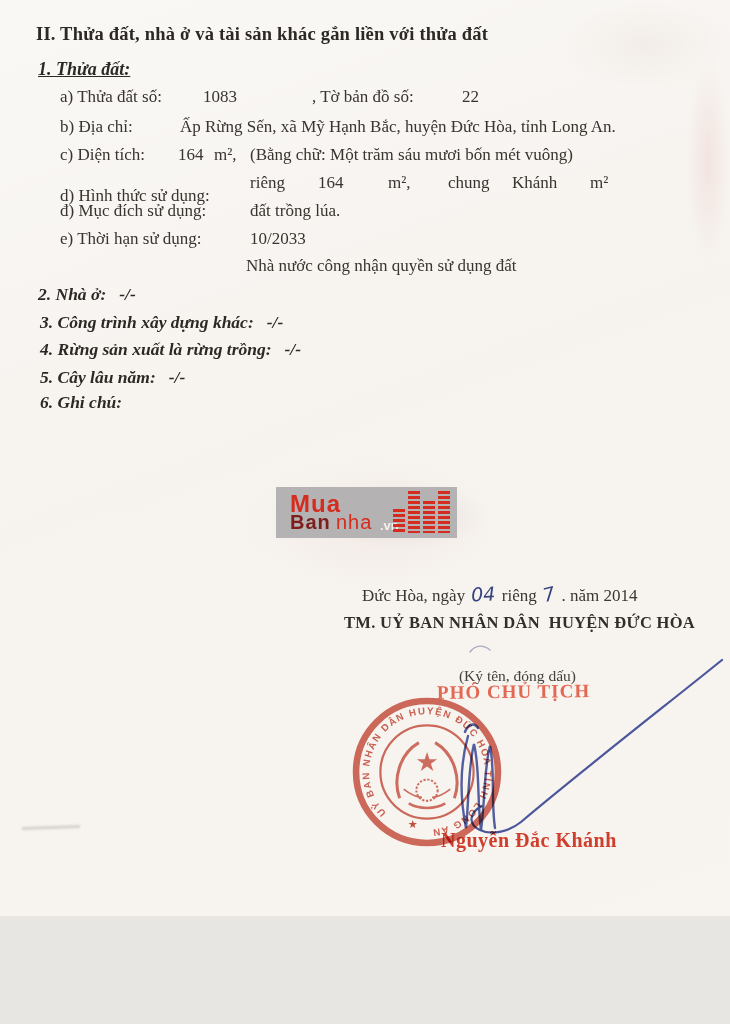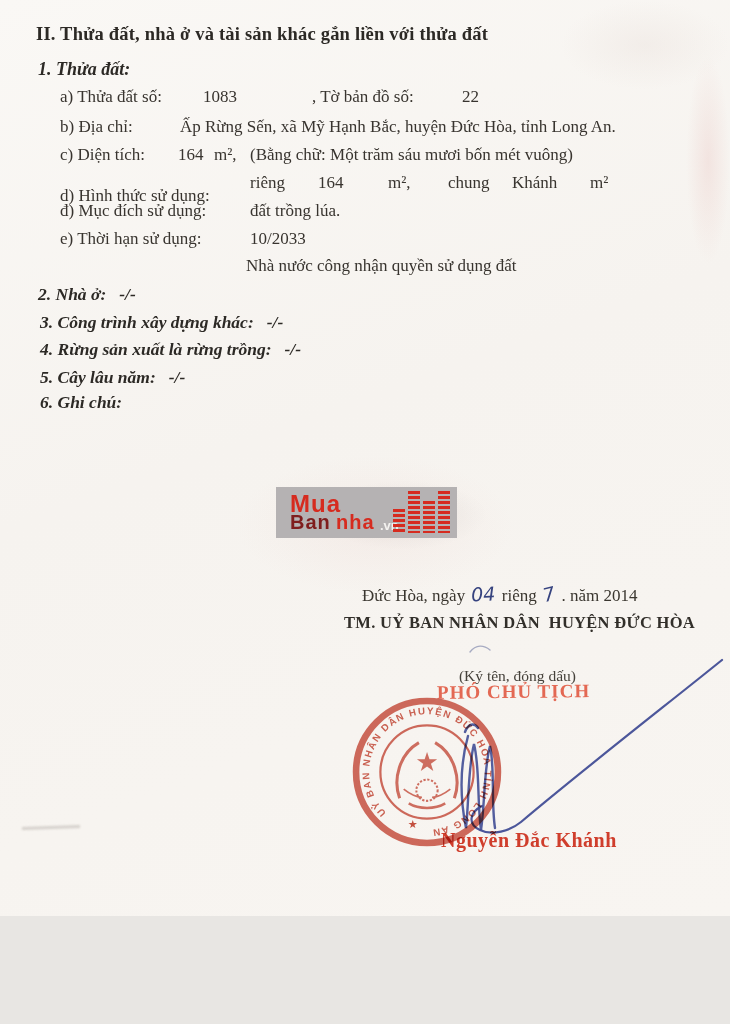--- a/index.html
+++ b/index.html
@@ -5,30 +5,30 @@
 <style>
   html,body{margin:0;padding:0;background:#e8e6e3;}
   .paper{
     position:relative;width:730px;height:916px;overflow:hidden;
     background:linear-gradient(160deg,#faf8f5 0%,#f6f3ef 45%,#f8f5f1 100%);
     font-family:"Liberation Serif","DejaVu Serif",serif;
     color:#38342f;
   }
   .abs{position:absolute;white-space:nowrap;}
   .h2{font-weight:bold;font-size:18.5px;color:#2c2925;letter-spacing:.2px;}
-  .h3{font-weight:bold;font-style:italic;font-size:18px;color:#2c2925;}
+  .h3{font-weight:bold;font-style:italic;font-size:18px;color:#2c2925;text-decoration:underline;}
   .t{font-size:17px;}
   .numrow{font-weight:bold;font-style:italic;font-size:17.5px;color:#2c2925;}
   .numrow .val{margin-left:13px;}
   
   .wm{position:absolute;left:276px;top:487px;width:181px;height:51px;background:#b5b2b3;
       font-family:"Liberation Sans","DejaVu Sans",sans-serif;}
   .wm .l1{position:absolute;left:14px;top:3px;font-size:24px;font-weight:bold;color:#d62b1f;letter-spacing:1px;}
   .wm .l2{position:absolute;left:14px;top:24px;font-size:20px;font-weight:bold;color:#7f1d1d;letter-spacing:1px;}
-  .wm .l2b{position:absolute;left:60px;top:24px;font-size:20px;font-weight:bold;color:#d62b1f;letter-spacing:1px;}
+  .wm .l2b{position:absolute;left:60px;top:24px;font-size:20px;font-weight:normal;color:#d62b1f;letter-spacing:1px;}
   .wm .vn{position:absolute;left:104px;top:31px;font-size:13px;font-weight:bold;color:#f4f2f0;}
   .wm .bld{position:absolute;right:7px;bottom:5px;display:flex;align-items:flex-end;gap:3px;}
   .wm .bar{width:12px;background:repeating-linear-gradient(to bottom,#d62b1f 0 3px,rgba(214,43,31,0) 3px 5px);}
   .ghost{position:absolute;left:318px;top:480px;width:170px;height:70px;border-radius:50%;
          background:radial-gradient(ellipse,rgba(100,100,100,.10),rgba(100,100,100,0) 70%);}
   
   .dateline{font-size:17px;color:#3a362f;}
   .ink{font-family:"DejaVu Sans","Liberation Sans",sans-serif;font-style:italic;color:#36437f;font-size:19px;display:inline-block;}
   .committee{font-weight:bold;font-size:16.5px;color:#322f2a;letter-spacing:.3px;white-space:pre;}
   .title{font-weight:bold;font-size:18px;color:#2f2c27;letter-spacing:1px;text-align:center;}

